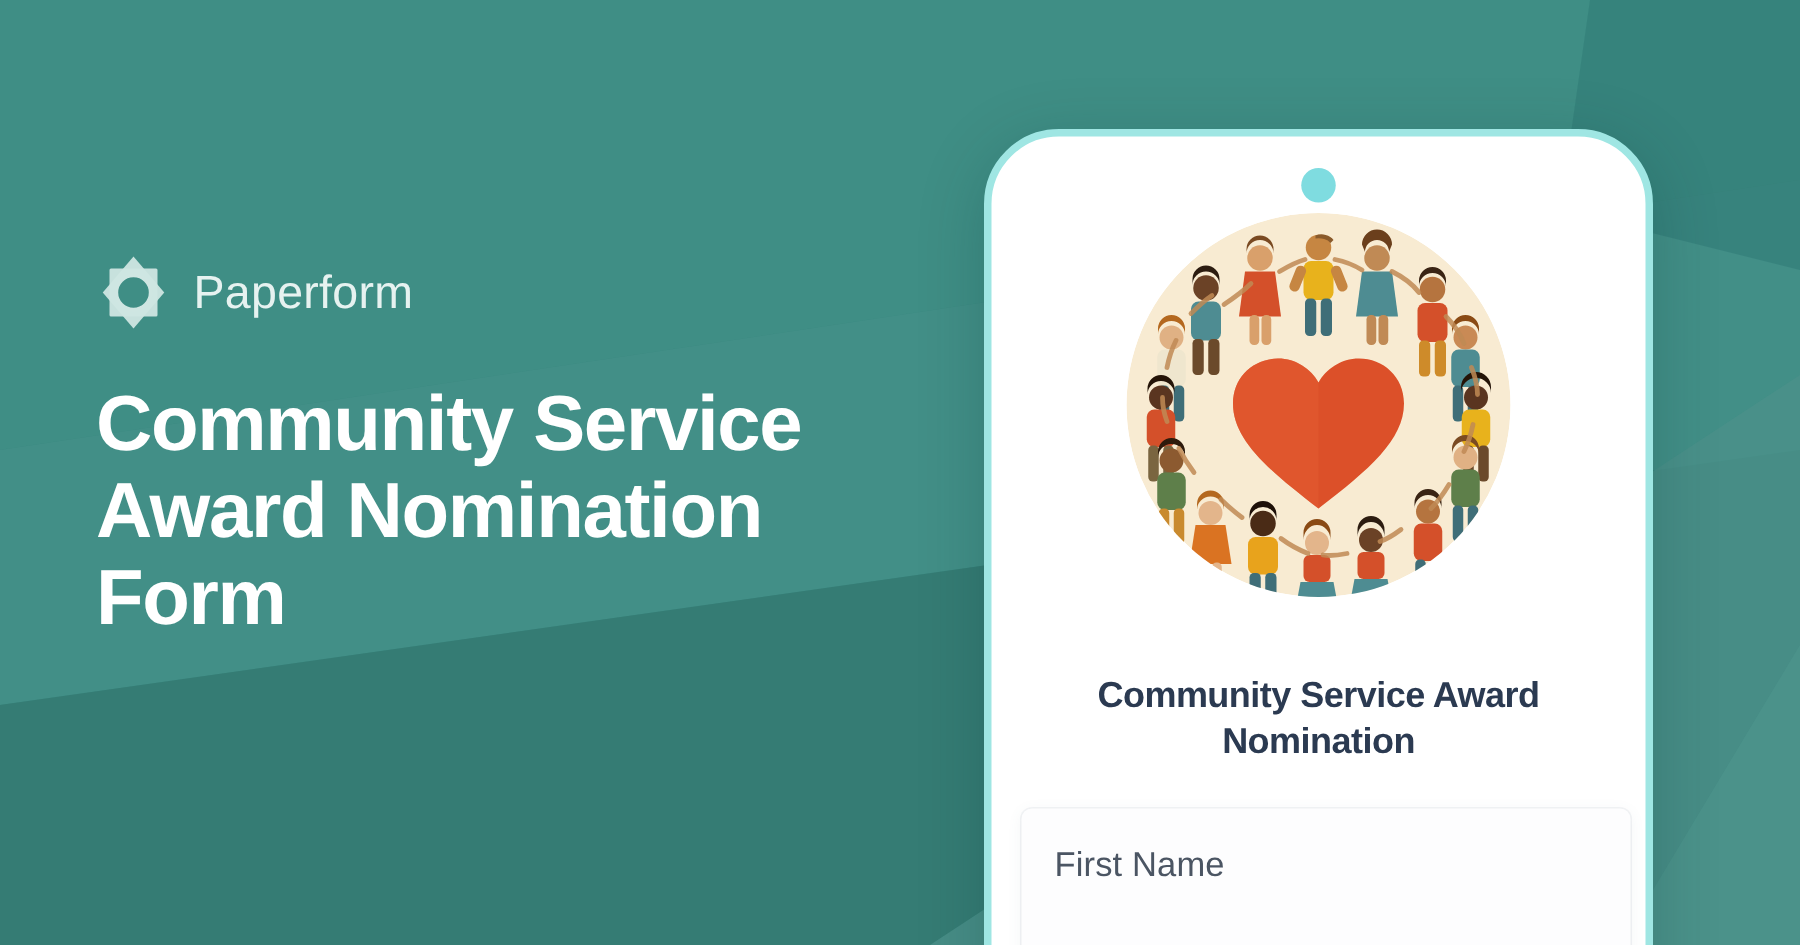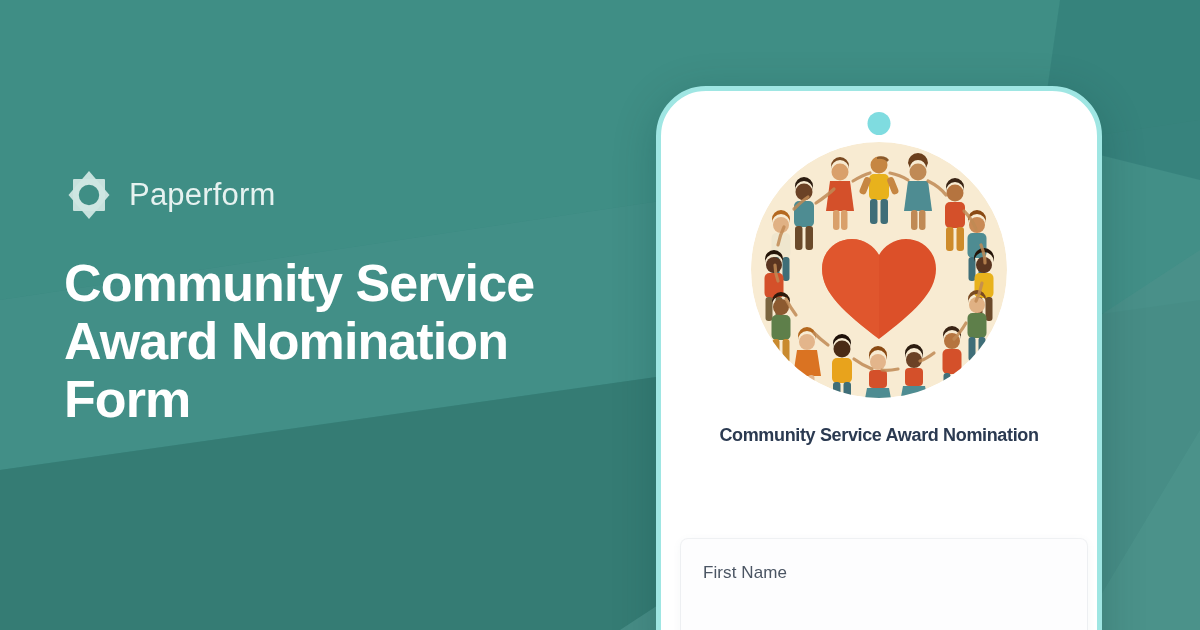--- a/index.html
+++ b/index.html
@@ -55,35 +55,35 @@
     background:#7FDCE0;
   }
 
   .illus-wrap {
     position:absolute; left:0; top:50px; width:100%;
     display:flex; justify-content:center;
   }
   .illus { width:258px; height:258px; display:block; border-radius:50%; }
 
   .form-title {
-    position:absolute; left:0; top:333px; width:100%;
+    position:absolute; left:0; top:358px; width:100%;
     text-align:center; padding:0 6px;
-    font-size:18px; line-height:1.28; font-weight:700;
+    font-size:24px; line-height:1.28; font-weight:700;
     color:#2B3A51; letter-spacing:-0.35px;
   }
 
   .field-card {
     position:absolute; left:20px; top:448px; width:406px; height:132px;
     background:#FDFDFE;
     border-radius:7px 7px 0 0;
     box-shadow:0 0 0 1px rgba(120,135,155,.09), 0 2px 10px rgba(90,110,130,.07);
   }
   .field-label {
     position:absolute; left:22px; top:24px;
-    font-size:17px; color:#4B5563; font-weight:400; letter-spacing:.1px;
+    font-size:23px; color:#4B5563; font-weight:400; letter-spacing:.1px;
   }
 </style>
 </head>
 <body>
 
 <div class="bg-root">
   <div class="bg-base"></div>
   <svg class="bg-svg" viewBox="0 0 1200 630" preserveAspectRatio="none">
 
     <polygon points="0,0 1200,0 1200,120 0,300" fill="#3F8E85"></polygon>

